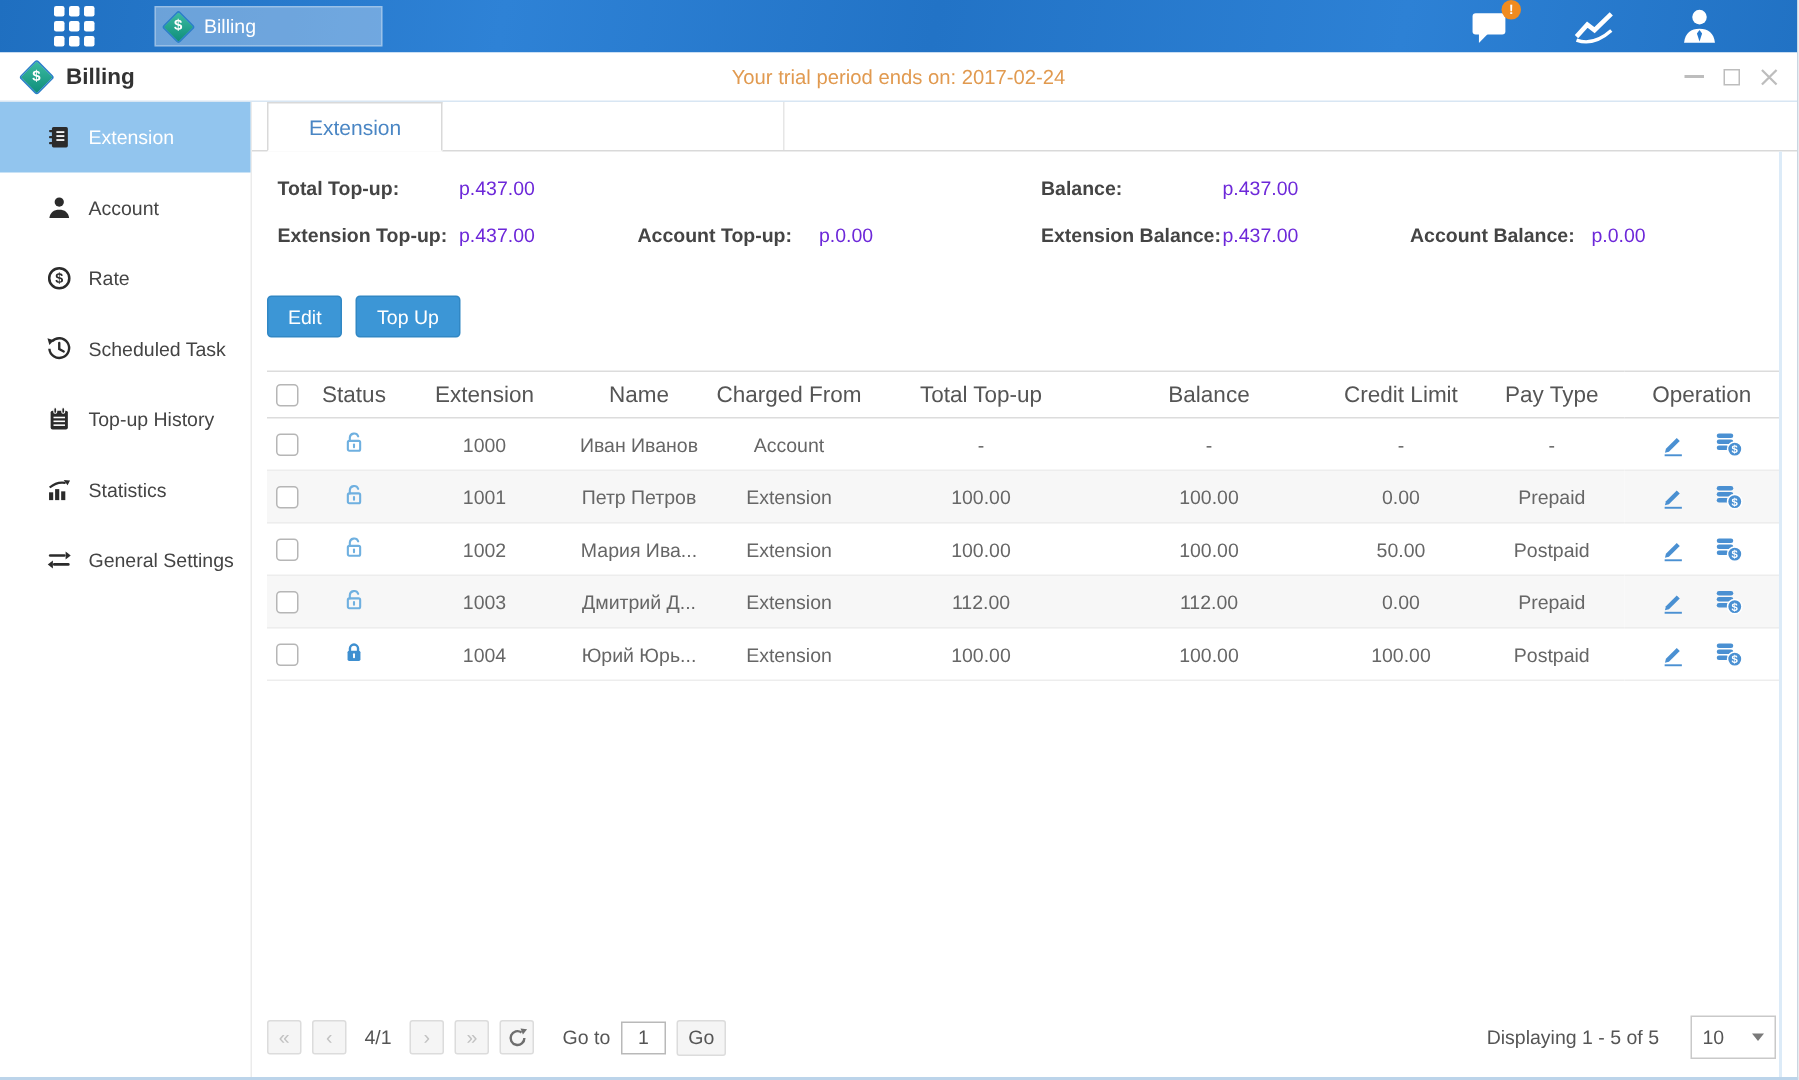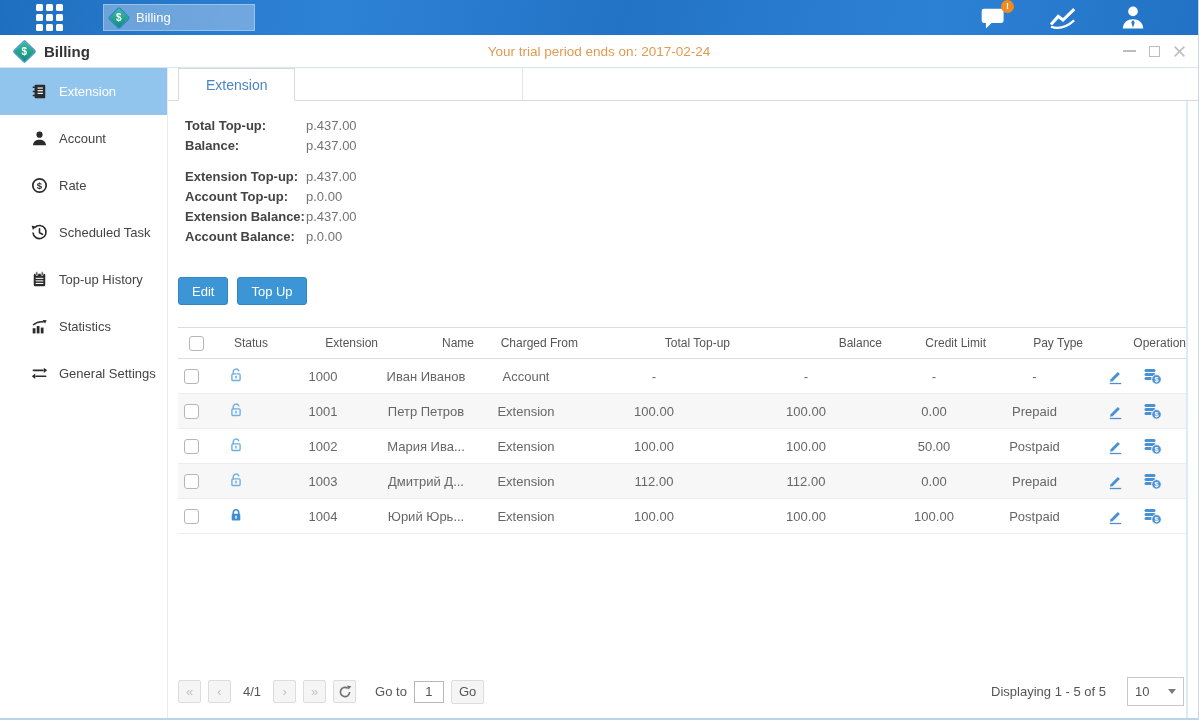--- a/index.html
+++ b/index.html
@@ -50,36 +50,36 @@
   .tabstrip { height:33px; border-bottom:1px solid #d9d9d9; display:flex; align-items:flex-end; flex:0 0 auto; }
   .tab.active { margin-left:10px; height:33px; margin-bottom:-1px; background:#fff;
     border:1px solid #d9d9d9; border-bottom:1px solid #fff; display:flex; align-items:center;
     padding:0 27px; color:var(--link-blue,#4a86c4); font-size:14px; cursor:default; }
   .tab-spacer { width:228px; height:32px; border-right:1px solid #e6e6e6; }
 
   .content { flex:1; display:flex; flex-direction:column; margin:0 10px; border-right:2px solid #dcebf8; min-height:0; }
 
   
   .summary { padding-top:15px; font-size:13px; }
-  .s-row { display:flex; margin-bottom:11px; line-height:20px;flex-direction:column; }
+  .s-row { display:flex; margin-bottom:11px; line-height:20px; }
   .s-pair { display:flex; }
   .s-pair .s-label { font-weight:bold; color:#444; width:128px; padding-left:7px; flex:0 0 auto; }
-  .s-pair .s-value { color:#737373; }
+  .s-pair .s-value { color:#6d28d9; }
   .w509 { width:509px; } .w240 { width:240px; } .w269 { width:269px; } .w246 { width:246px; }
 
   
   .toolbar { margin-top:19px; display:flex; gap:9px; }
   .btn-blue { background:var(--button-blue,#3c96d6); border:1px solid #3187c4; color:#fff;
     font-size:13px; height:28px; padding:0 13px; border-radius:3px; cursor:pointer;
     font-family:"Liberation Sans",sans-serif; }
 
   
   table { margin-top:22px; width:100%; border-collapse:collapse; table-layout:fixed; }
   thead th { border-top:1px solid #dcdcdc; border-bottom:1px solid #dcdcdc; height:31px;
-    font-size:12px; font-weight:normal; color:#555; text-align:right; }
+    font-size:15px; font-weight:normal; color:#555; text-align:center; }
   tbody td { height:35px; font-size:13px; color:#666; text-align:center; border-bottom:1px solid #ededed; }
   tbody tr:nth-child(even) { background:#f7f7f7; }
   .cbx { width:15px; height:15px; border:1px solid #b6b6b6; border-radius:3px; background:#fff;
     display:inline-block; vertical-align:middle; cursor:pointer; }
   .lock-icon { display:inline-flex; } .lock-icon svg { display:none; }
   .lock-icon.unlocked svg.lock-open { display:block; color:var(--lock-open,#6fb0e0); }
   .lock-icon.locked  svg.lock-closed{ display:block; color:var(--lock-closed,#3e8fd0); }
   .ops { white-space:nowrap; }
   .op-icon { display:inline-flex; color:var(--operation-icon,#4a90d2); cursor:pointer; vertical-align:middle; }
   .op-icon + .op-icon { margin-left:15px; }

